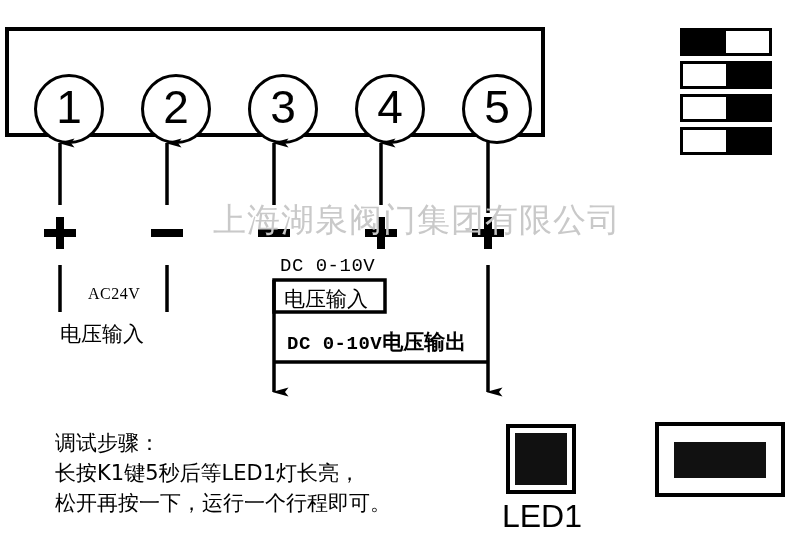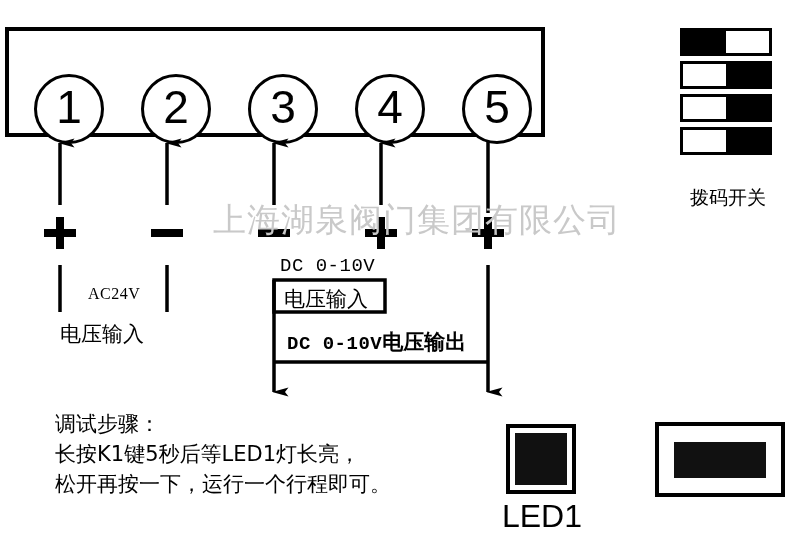--- a/index.html
+++ b/index.html
@@ -97,21 +97,21 @@
   .ac-label      { left: 88px;  top: 285px; font-size: 16px; font-family: Liberation Serif, serif; letter-spacing: 0.5px; }
   .ac-sub-label  { left: 60px;  top: 320px; font-size: 21px; }
 
   .in-top-label  { left: 280px; top: 255px; font-size: 19px; font-family: "Liberation Mono", monospace; letter-spacing: 0.5px; }
   .in-sub-label  { left: 284px; top: 285px; font-size: 21px; }
   .out-label     { left: 287px; top: 328px; font-size: 21px; font-weight: bold; }
   .out-label .mono { font-family: "Liberation Mono", monospace; font-size: 19px; letter-spacing: 0.5px; }
 
   
   .instructions {
-    left: 55px; top: 409px;
+    left: 55px; top: 428px;
     font-family: "DejaVu Sans", sans-serif;
     font-size: 21px;
     line-height: 30px;
     color: #000;
     white-space: nowrap;
   }
 
   
   .led-outer {
     left: 506px; top: 424px;
@@ -259,21 +259,20 @@
     </div>
     <div class="dip-row">
       <div class="dip-half"></div>
       <div class="dip-half on"></div>
     </div>
     <div class="dip-row">
       <div class="dip-half"></div>
       <div class="dip-half on"></div>
     </div>
   </div>
-  <div class="abs dip-label">拨码开关</div>
 
   <div class="abs instructions">
     <div>调试步骤：</div>
     <div>长按K1键5秒后等LED1灯长亮，</div>
     <div>松开再按一下，运行一个行程即可。</div>
   </div>
 
   <div class="abs led-outer">
     <div class="led-inner"></div>
   </div>

